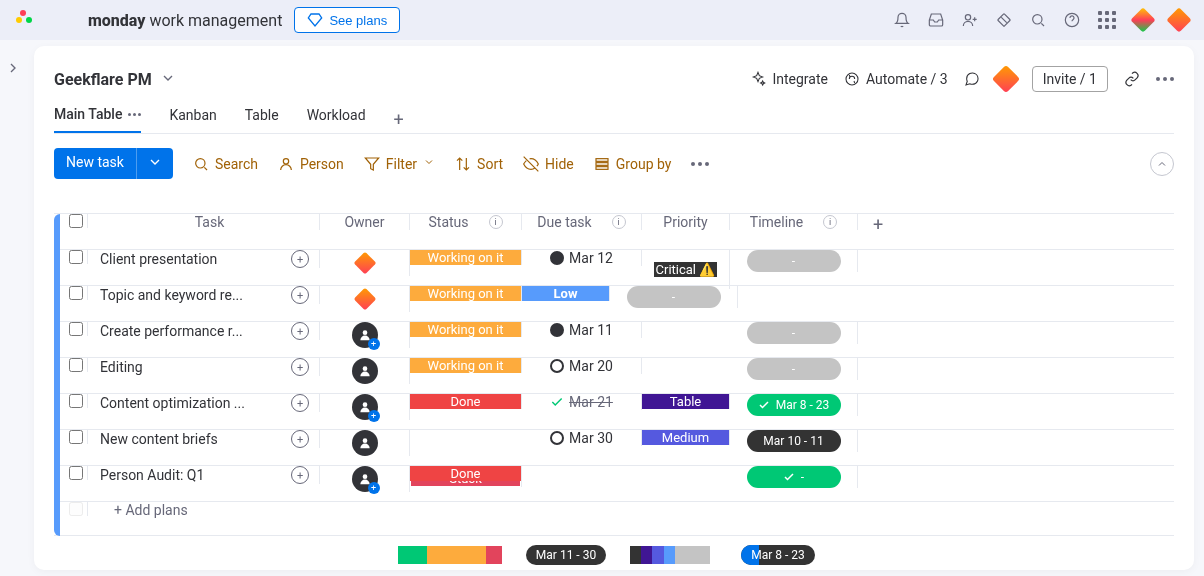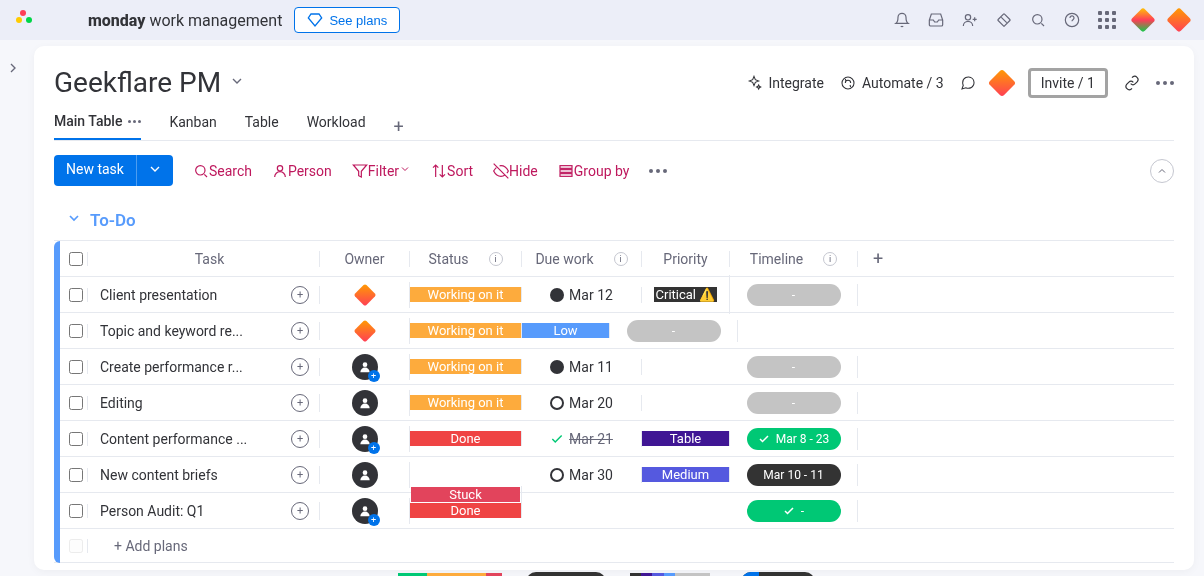--- a/index.html
+++ b/index.html
@@ -65,62 +65,62 @@
     position:absolute; left:34px; top:46px; right:10px; bottom:6px;
     background:#fff; border-radius:10px;
     box-shadow: 0 2px 8px rgba(0,0,0,0.04);
     display:flex; flex-direction:column;
     padding: 20px 20px 0 20px;
   }
   
   
   .board-header { display:flex; justify-content:space-between; align-items:center; }
   .board-title { display:flex; align-items:center; gap:8px; }
-  .board-title h1 { font-size:28px; font-weight:400; }
+  .board-title h1 { font-size:16px; font-weight:700; }
   .header-actions { display:flex; align-items:center; gap:16px; }
   .hdr-btn { display:flex; align-items:center; gap:6px; color:#323338; cursor:pointer; font-size:14px;}
-  .invite-btn { border:3px solid #a3a3a3; padding:4px 10px; border-radius:4px; }
+  .invite-btn { border:1px solid #a3a3a3; padding:4px 10px; border-radius:4px; }
   .more-dots { display:flex; gap:3px; }
   .more-dots span{width:4px;height:4px;background:#676879;border-radius:50%;}
   
   
   .tabs { display:flex; align-items:center; gap:28px; margin-top:14px; border-bottom:1px solid #e6e9ef;}
   .tab { padding-bottom:10px; cursor:pointer; color:#323338; font-size:14px; display:flex; align-items:center; gap:6px;}
   .tab.active { border-bottom:2px solid #0073ea; font-weight:500; padding-bottom:9px;}
   .tab-dots { display:flex; gap:2px; }
   .tab-dots span{width:3px;height:3px;background:#676879;border-radius:50%;}
   .add-tab { color:#676879; font-size:18px; cursor:pointer;}
   
   
   .toolbar { display:flex; align-items:center; gap:20px; margin-top:14px; }
   .new-task-btn {
     display:flex; align-items:stretch; background:#0073ea; color:#fff;
     border-radius:4px; overflow:hidden; cursor:pointer;
   }
   .new-task-btn .lbl{ padding:6px 12px;}
   .new-task-btn .chev{ padding:6px 10px; border-left:1px solid rgba(255,255,255,0.3);}
-  .tool-item { display:flex; color:#be185d; cursor:pointer;}
+  .tool-item { display:flex; gap:6px; color:#a16207; cursor:pointer;}
   .toolbar .spacer{ flex:1;}
   .collapse-circle {
     width:24px;height:24px;border:1px solid #c5c7d0;border-radius:50%;
     display:flex;align-items:center;justify-content:center;cursor:pointer;color:#676879;
   }
   
   
   .group { margin-top:24px; position:relative; }
   .group-header{ display:flex; align-items:center; gap:8px; color:#579bfc; font-weight:600; font-size:17px; margin-left:12px;}
   .group-header .chev{ cursor:pointer;}
   
   
   .tbl { margin-top:10px; position:relative; border-top:1px solid #e6e9ef;}
   .left-bar {
     position:absolute; left:0; top:0; bottom:0; width:6px;
     background:#579bfc; border-top-left-radius:6px; border-bottom-left-radius:6px;
   }
-  .row { display:flex; align-items:center; border-bottom:1px solid #e6e9ef; height:36px;}
+  .row { display:flex; align-items:flex-start; border-bottom:1px solid #e6e9ef; height:36px;}
   .row.head { color:#676879; font-weight: 400;}
   .row.footer{ height:34px;}
   .cell { display:flex; align-items:center; justify-content:center; border-right:1px solid #e6e9ef;}
   .c-chk{ width:34px; padding-left:10px;}
   .c-chk input{ width:14px;height:14px; }
   .c-task{ width:232px; justify-content:flex-start; padding-left:12px;}
   .row:not(.head):not(.footer) .c-task{ justify-content:space-between; padding-right:10px;}
   .c-owner{ width:90px;}
   .c-status{ width:112px;}
   .c-due{ width:120px;}
@@ -130,21 +130,21 @@
   .row:not(.head) .c-add{ border-right:none;}
   .col-label{ display:flex; align-items:center; gap:20px;}
   .info-circle{ width:14px;height:14px;border:1px solid #c5c7d0;border-radius:50%;font-size:9px;display:flex;align-items:center;justify-content:center;color:#676879;}
   
   .status-pill{ width:100%; height:100%; display:flex; align-items:center; justify-content:center; color:#fff; font-size:13px;}
   .s-working{ background:#fdab3d;}
   .s-done{ background:#ef4444;}
   .s-stuck{ background:#e2445c;}
   .s-empty{ background:#c4c4c4;}
   .p-critical{ background:#333333;}
-  .p-low{ background:#579bfc;}
+  .p-low{ background:#579bfc;font-weight:bold;}
   .p-high{ background:#401694;}
   .p-medium{ background:#5559df;}
   
   .due-wrap{ display:flex; align-items:center; gap:5px;}
   .prog-ring{ width:14px;height:14px;border-radius:50%;border:2px solid #323338; position:relative;}
   .prog-ring.half::after{content:'';position:absolute;left:-2px;top:-2px;width:14px;height:14px;border-radius:50%;background:conic-gradient(#323338 0 50%, transparent 50% 100%);}
   .prog-ring.full{background:#323338;}
   .check-icon{color:#00c875;}
   .strike{ text-decoration:line-through; color:#676879;}
   
@@ -387,26 +387,20 @@
       </div>
     <div class="spacer"></div>
     <div class="collapse-circle">
         <svg viewBox="0 0 24 24" fill="none" stroke="currentColor" stroke-width="2" style="width:12px;height:12px;">
           <path d="M18 15l-6-6-6 6"></path>
         </svg>
       </div>
   </div>
 
   <div class="group">
-    <div class="group-header">
-      <span class="chev"><svg viewBox="0 0 24 24" fill="none" stroke="#579bfc" stroke-width="2.5">
-            <path d="M6 9l6 6 6-6"></path>
-          </svg></span>
-      <span>To-Do</span>
-    </div>
 
     <div class="tbl">
       <div class="left-bar"></div>
 
       <div class="row head">
         <div class="cell c-chk">
             <input type="checkbox" style="">
           </div>
         <div class="cell c-task" style="justify-content:center;">
             <span>Task</span>
@@ -415,21 +409,21 @@
             <span>Owner</span>
           </div>
         <div class="cell c-status">
             <div class="col-label">
               <span>Status</span>
               <span class="info-circle">i</span>
             </div>
           </div>
         <div class="cell c-due">
             <div class="col-label">
-              <span>Due work</span>
+              <span>Due task</span>
               <span class="info-circle">i</span>
             </div>
           </div>
         <div class="cell c-priority">
             <span>Priority</span>
           </div>
         <div class="cell c-timeline">
             <div class="col-label">
               <span>Timeline</span>
               <span class="info-circle">i</span>
@@ -568,21 +562,21 @@
                 <span>-</span>
               </div>
             </div>
     <div class="cell c-add"></div>
           </div>
           <div class="row">
     <div class="cell c-chk">
               <input type="checkbox" style="">
             </div>
     <div class="cell c-task">
-              <span>Content performance ...</span>
+              <span>Content optimization ...</span>
               <div class="chat-ring">+</div>
             </div>
     <div class="cell c-owner">
               <div class="avatar">
                 <svg viewBox="0 0 24 24" fill="#fff" style="width:14px;height:14px;">
                   <circle cx="12" cy="8" r="4"></circle>
                   <path d="M4 21a8 8 0 0116 0z"></path>
                 </svg>
                 <div class="plus-badge">+</div>
               </div>

